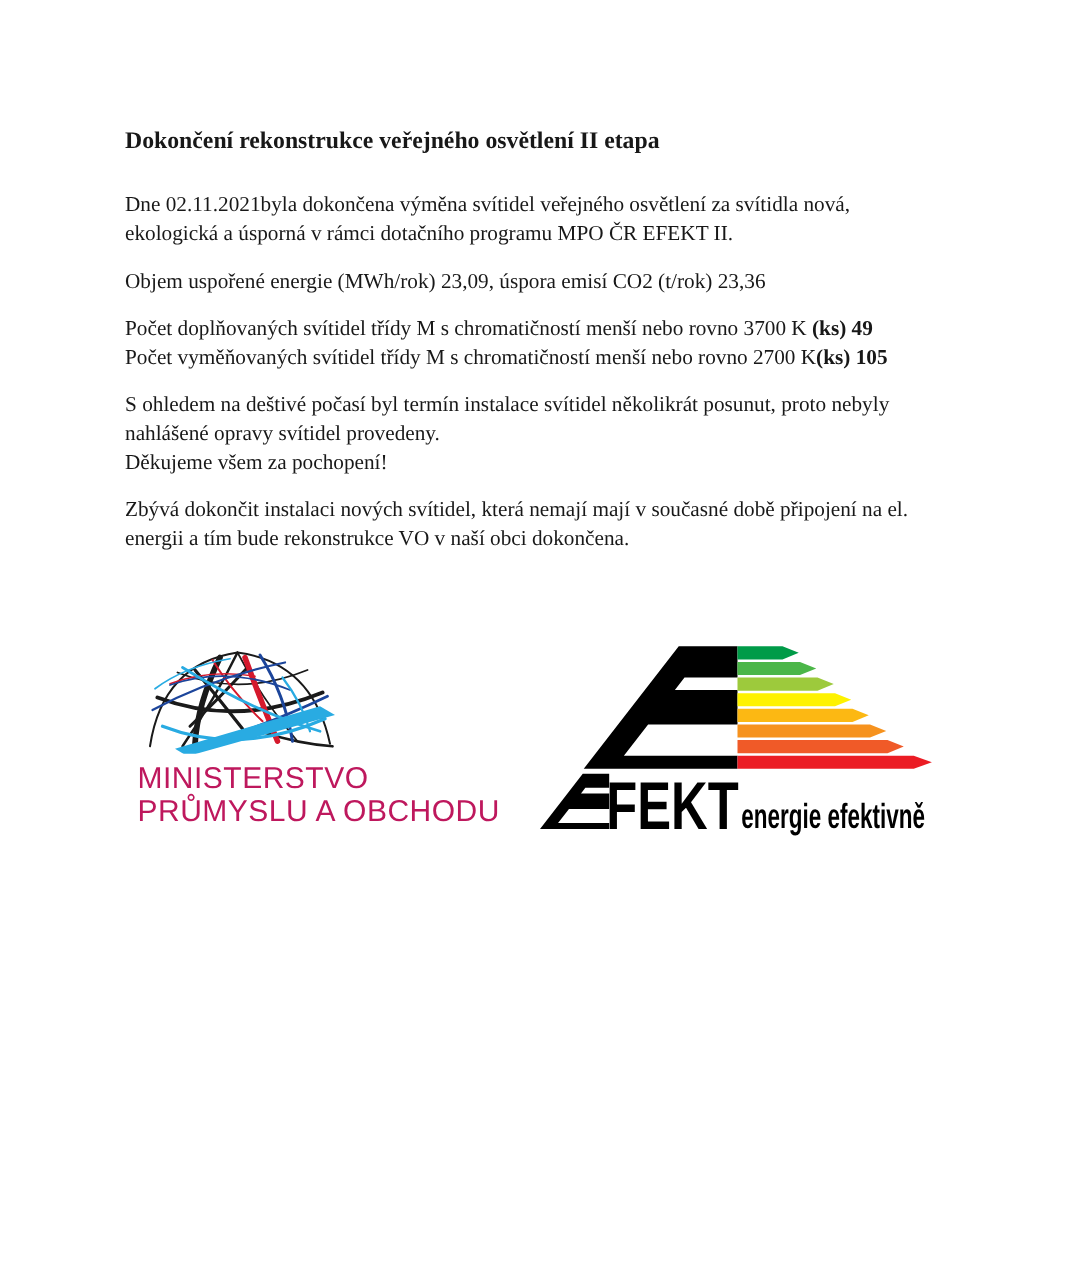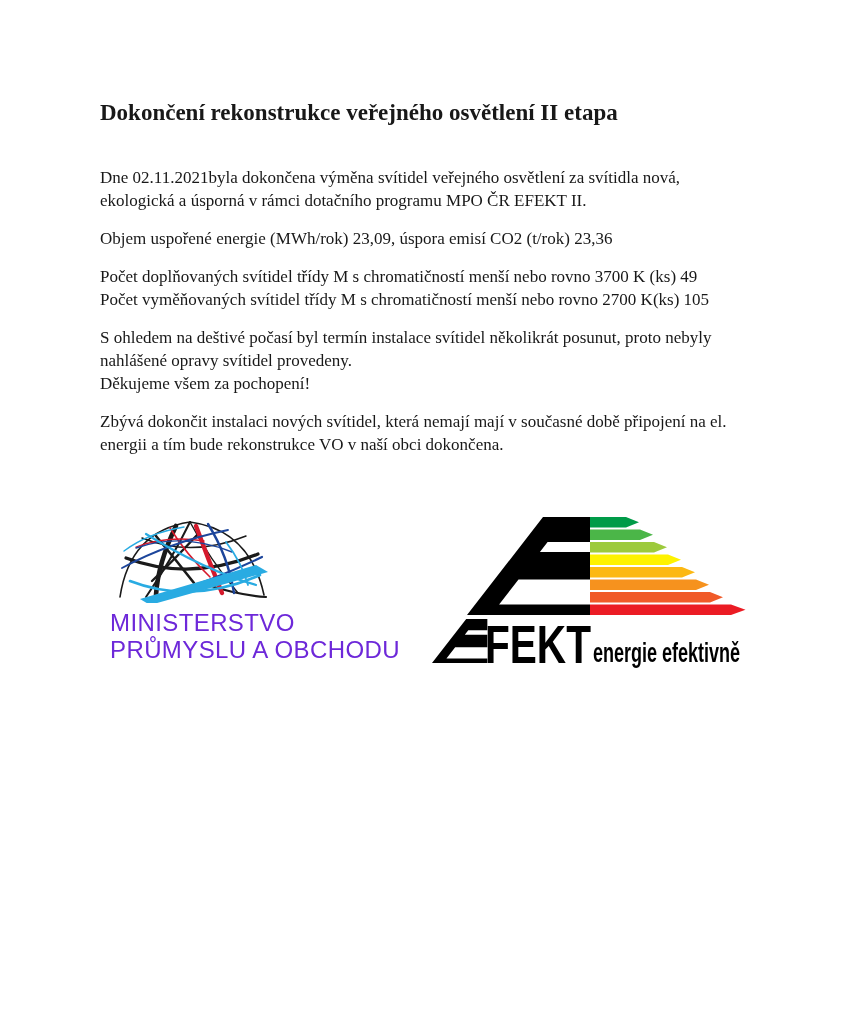--- a/index.html
+++ b/index.html
@@ -5,26 +5,26 @@
   html, body { margin: 0; padding: 0; background: #ffffff; }
   body {
     width: 852px; height: 1024px; position: relative; overflow: hidden;
     font-family: "Liberation Serif", serif; color: #181818;
   }
   .content {
     position: absolute; left: 100px; top: 101px; width: 700px;
     font-size: 17px; line-height: 23px;
   }
   .doc-title {
-    font-size: 23px; line-height: 24px; font-weight: bold;
-    margin: 0 0 41px 0;
+    font-size: 19px; line-height: 24px; font-weight: bold;
+    margin: 0 0 27px 0;
   }
   .para { margin: 0 0 15px 0; white-space: pre-line; }
   .para-mixed { margin: 0 0 15px 0; }
-  .para-mixed b { font-weight: normal; }
+  .para-mixed b { font-weight: bold; }
 
   .ministry-logo { position: absolute; left: 100px; top: 511px; width: 320px; }
   .globe-svg { display: block; margin-left: 8px; }
   .ministry-wordmark {
     margin-top: 7px; margin-left: 10px;
     font-family: "Liberation Sans", sans-serif;
     font-size: 24px; line-height: 26.5px; letter-spacing: 0.4px;
     font-weight: normal;
   }
   .efekt-svg { position: absolute; left: 420px; top: 514px; }
@@ -76,21 +76,21 @@
       <path d="M28 37 Q74 21 124 41" stroke-width="1.4"></path>
     </g>
     <g fill="none" stroke-linecap="round" stroke="#29ABE2">
       <path d="M22 70 Q84 94 152 64" stroke-width="2.6"></path>
       <path d="M38 23 Q96 59 148 74" stroke-width="2.2"></path>
       <path d="M118 31 Q134 52 140 74" stroke-width="1.8"></path>
       <path d="M16 40 Q40 22 76 16" stroke-width="1.4"></path>
     </g>
     <path d="M32 88 L148 54 L160 61 L42 94 Z" fill="#29ABE2"></path>
   </svg>
-  <div class="ministry-wordmark" style="color: #6d28d9;">
+  <div class="ministry-wordmark" style="color: #be185d;">
     <div>MINISTERSTVO</div>
     <div>PRŮMYSLU A OBCHODU</div>
   </div>
 </div>
 
 <svg class="efekt-svg" width="345" height="158" viewBox="0 0 345 158" aria-hidden="true">
   <defs>
     <path id="eshape" fill-rule="evenodd" d="M76 0 L123 0 L123 98 L0 98 Z
              M80.6 25 L123 25 L123 35 L72.9 35 Z
              M51.5 62.5 L123 62.5 L123 87.5 L32.1 87.5 Z"></path>

